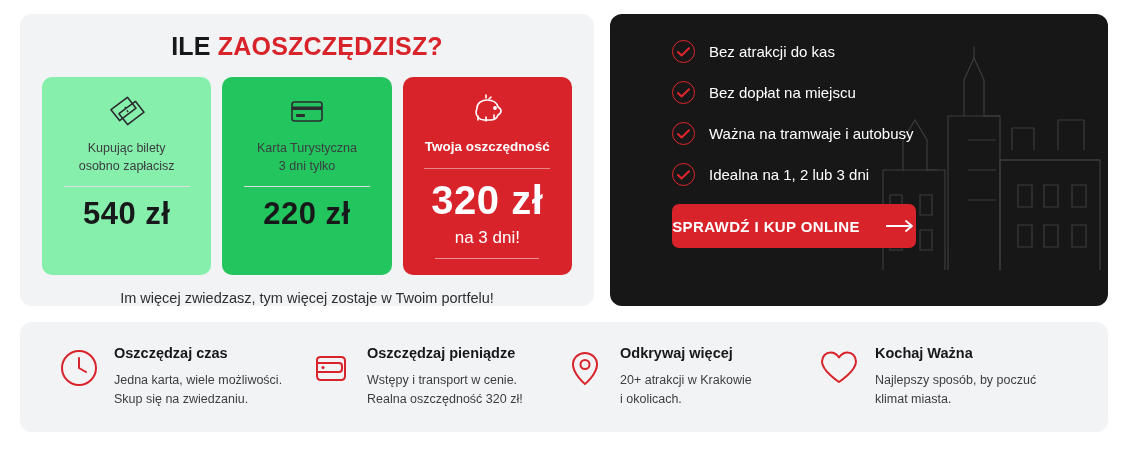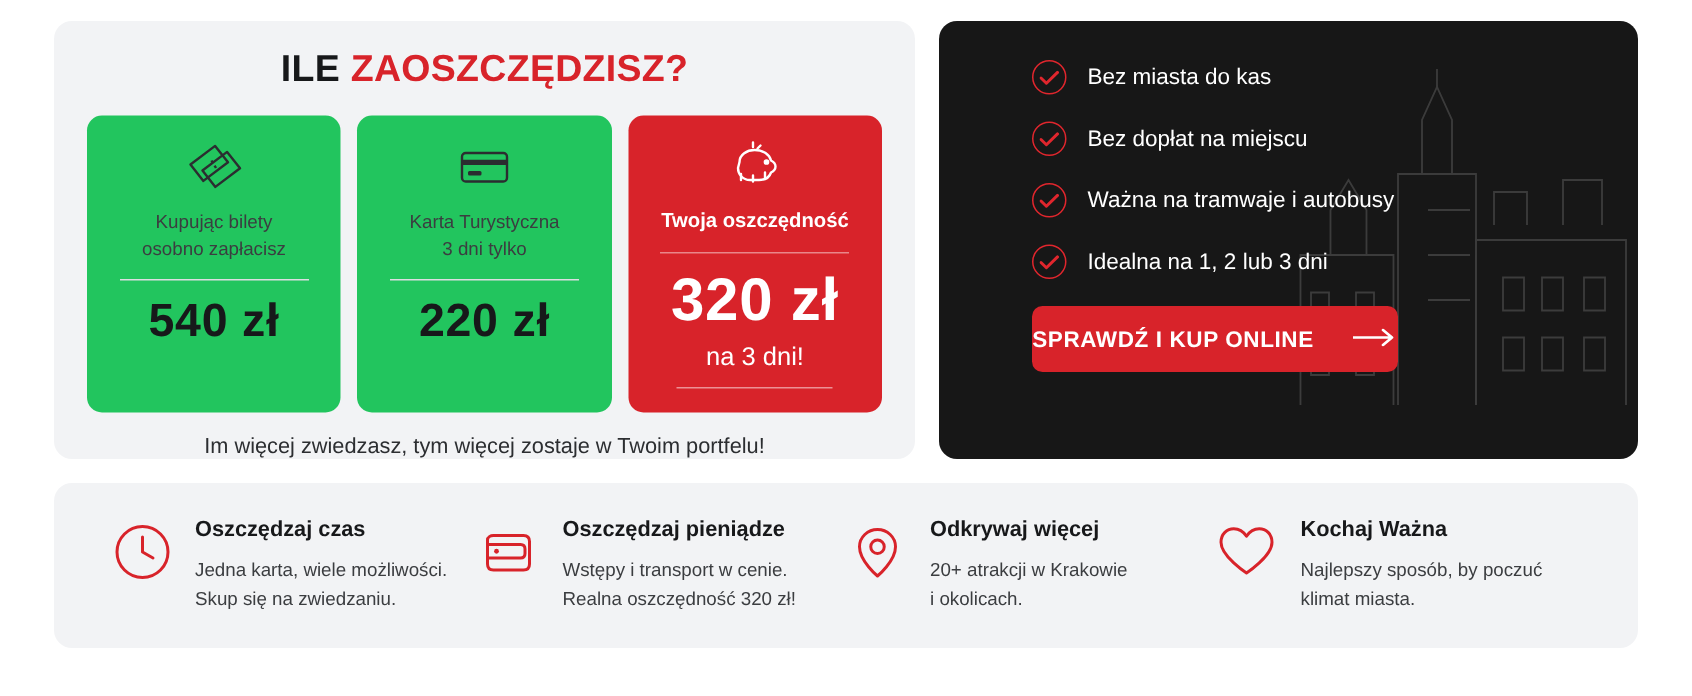--- a/index.html
+++ b/index.html
@@ -7,21 +7,21 @@
     width: 1128px;
     height: 464px;
     background: #ffffff;
     font-family: "Liberation Sans", sans-serif;
     overflow: hidden;
   }
   .page {
     position: relative;
     width: 1128px;
     height: 464px;
-    padding: 14px 36px;
+    padding: 14px 20px;
   }
 
   
   .top-row {
     display: flex;
     gap: 16px;
     height: 292px;
   }
 
   
@@ -44,21 +44,21 @@
   .savings-title .hl { color: #d8232a; }
 
   .cards {
     display: flex;
     gap: 11px;
     justify-content: center;
   }
   .card {
     width: 172px;
     height: 198px;
-    background: #22c55e;
+    background: #86efac;
     border-radius: 10px;
     padding: 14px 10px 10px 10px;
     display: flex;
     flex-direction: column;
     align-items: center;
   }
   .card.plain2 { background: #22c55e; }
   .card .ic { height: 40px; display: flex; align-items: center; justify-content: center; }
   .card .cap {
     margin-top: 8px;
@@ -276,21 +276,21 @@
         </g>
       </svg>
 
       <div class="benefits">
         <div class="benefit">
           <span class="check">
             <svg width="13" height="10" viewBox="0 0 13 10">
                 <path d="M1 5 L4.6 8.5 L12 1.3" fill="none" stroke="#e0262d" stroke-width="2" stroke-linecap="round" stroke-linejoin="round"></path>
               </svg>
           </span>
-          <span class="txt">Bez miasta do kas</span>
+          <span class="txt">Bez atrakcji do kas</span>
         </div>
         <div class="benefit">
           <span class="check">
             <svg width="13" height="10" viewBox="0 0 13 10">
                 <path d="M1 5 L4.6 8.5 L12 1.3" fill="none" stroke="#e0262d" stroke-width="2" stroke-linecap="round" stroke-linejoin="round"></path>
               </svg>
           </span>
           <span class="txt">Bez dopłat na miejscu</span>
         </div>
         <div class="benefit">

